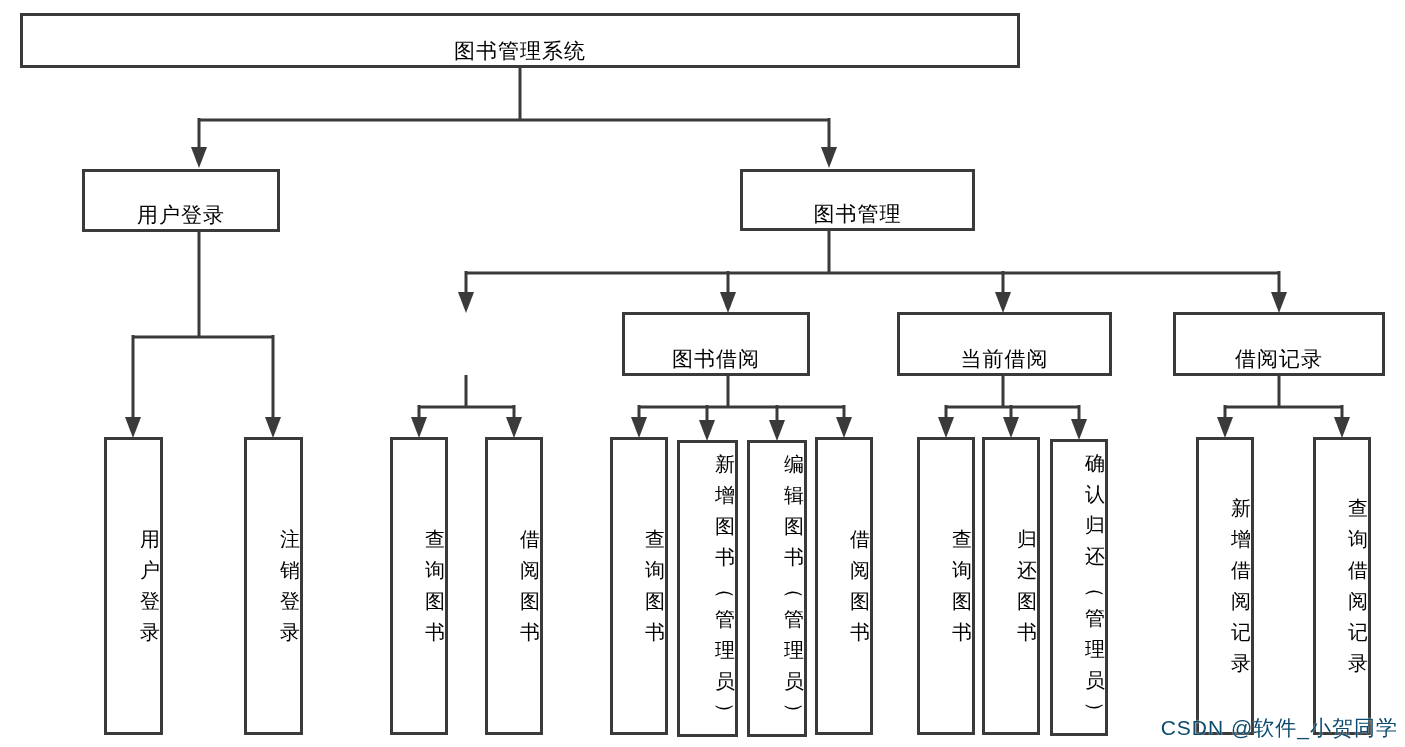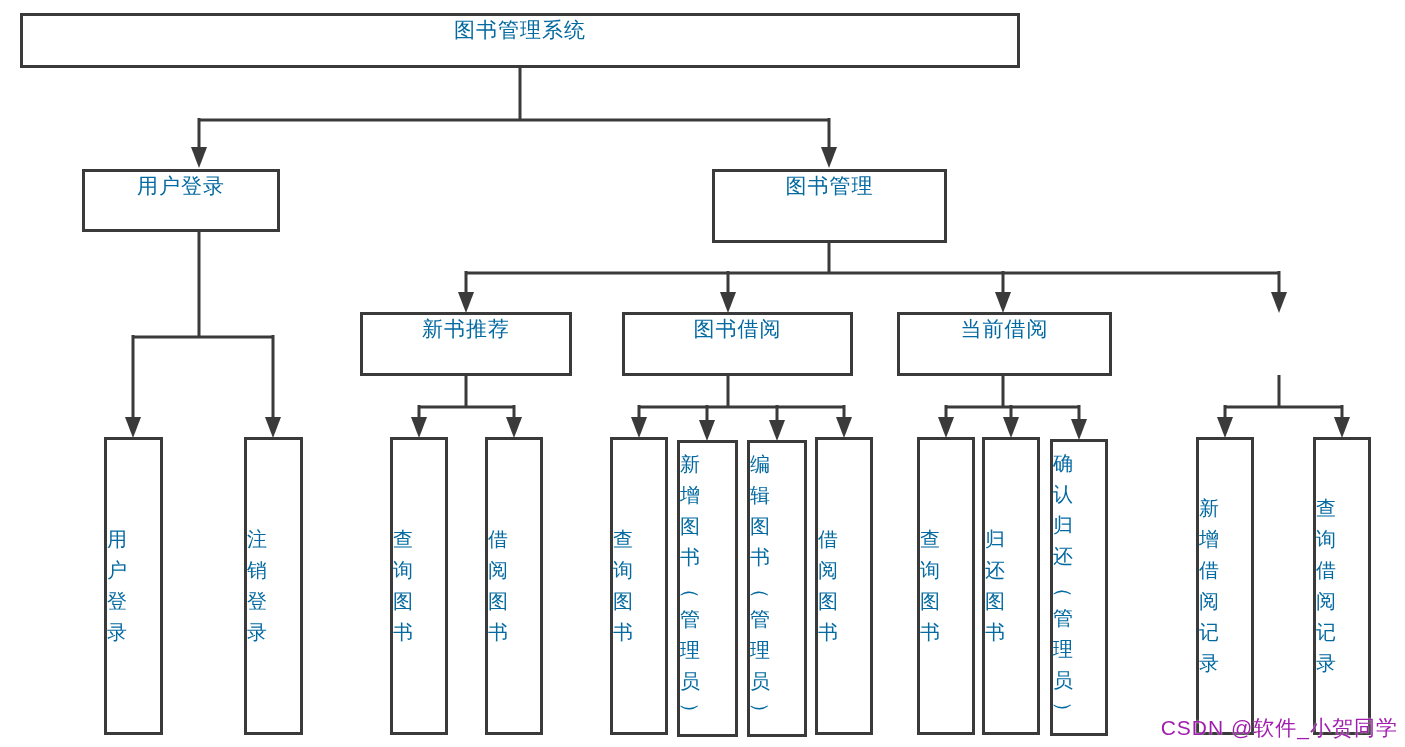--- a/index.html
+++ b/index.html
@@ -10,23 +10,23 @@
     font-family:"Liberation Sans","DejaVu Sans",sans-serif;
     overflow:hidden;
   }
   #wires{position:absolute;left:0;top:0;width:1405px;height:747px;}
   .node{
     position:absolute;
     box-sizing:border-box;
     background:#ffffff;
     border:3px solid #3a3a3a;
     display:flex;
-    align-items:flex-start;
+    align-items:flex-end;
     justify-content:center;
-    color:#0369a1;
+    color:#000000;
   }
   .hnode .hlabel{
     font-size:21px;
     letter-spacing:1px;
     white-space:nowrap;
   }
   .vnode{flex-direction:column;}
   .vlabel{
     display:flex;
     flex-direction:column;
@@ -39,21 +39,21 @@
     line-height:31px;
     font-size:20px;
     text-align:center;
   }
   .vpar{transform:rotate(90deg);}
   #watermark{
     position:absolute;
     right:7px;
     top:714px;
     font-size:21px;
-    color:#a21caf;
+    color:#0c4a6e;
     letter-spacing:1px;
     white-space:nowrap;
     text-shadow:0 0 2px #ffffff;
   }
 </style>
 </head>
 <body>
 
 <div id="stage">
 
@@ -115,32 +115,32 @@
       </g>
   </svg>
 
   <div class="node hnode" style="left:20px;top:13px;width:1000px;height:55px">
     <span class="hlabel">图书管理系统</span>
   </div>
 
   <div class="node hnode" style="left:82px;top:169px;width:198px;height:63px">
     <span class="hlabel">用户登录</span>
   </div>
-  <div class="node hnode" style="left:712px;top:169px;width:235px;height:74px">
+  <div class="node hnode" style="left:740px;top:169px;width:235px;height:62px">
     <span class="hlabel">图书管理</span>
   </div>
 
-  <div class="node hnode" style="left:360px;top:312px;width:212px;height:64px">
-    <span class="hlabel">新书推荐</span>
-  </div>
-  <div class="node hnode" style="left:622px;top:312px;width:231px;height:64px">
+  <div class="node hnode" style="left:622px;top:312px;width:188px;height:64px">
     <span class="hlabel">图书借阅</span>
   </div>
   <div class="node hnode" style="left:897px;top:312px;width:215px;height:64px">
     <span class="hlabel">当前借阅</span>
+  </div>
+  <div class="node hnode" style="left:1173px;top:312px;width:212px;height:64px">
+    <span class="hlabel">借阅记录</span>
   </div>
 
   <div class="node vnode" style="left:104px;top:437px;width:59px;height:298px">
     <span class="vlabel">
         <span class="vchar">用</span>
         <span class="vchar">户</span>
         <span class="vchar">登</span>
         <span class="vchar">录</span>
       </span>
   </div>

